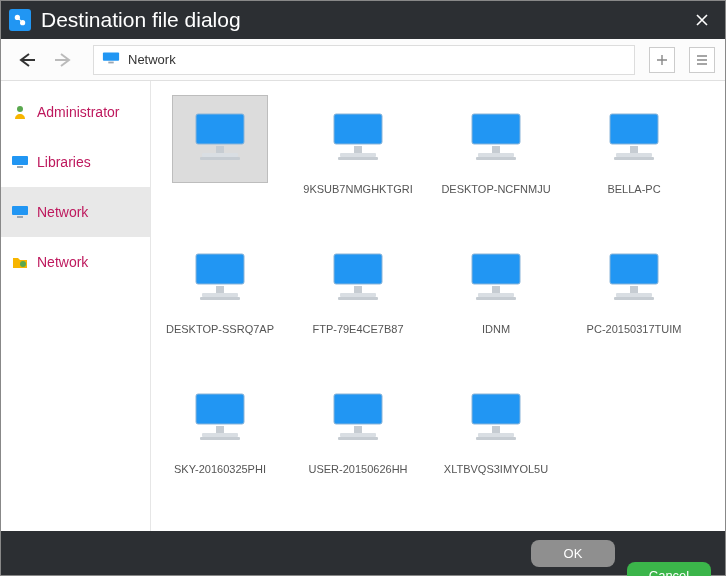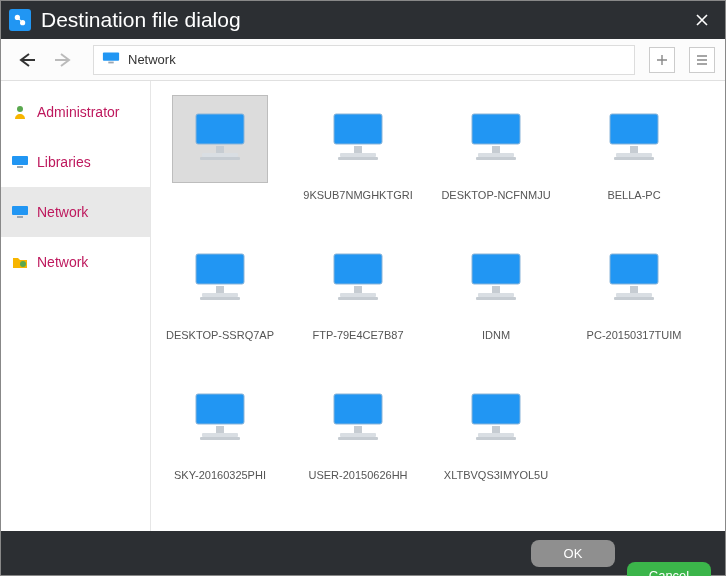--- a/index.html
+++ b/index.html
@@ -34,21 +34,21 @@
 .side-item { height: 50px; display: flex; align-items: center; gap: 8px; padding: 0 10px; font-size: 14px; color: #be185d; cursor: pointer; }
 .side-item.selected { background: #e8e8e8; }
 .side-item .side-icon { width: 18px; height: 18px; display:flex; align-items:center; justify-content:center; }
 
 
 .content { flex: 1; overflow: auto; padding: 8px 0 4px 0; }
 .grid { display: grid; grid-template-columns: repeat(4, 138px); justify-content: start; }
 .item { width: 138px; height: 140px; display: flex; flex-direction: column; align-items: center; justify-content: flex-start; padding-top: 6px; cursor: pointer; }
 .item .thumb { width: 96px; height: 88px; display:flex; align-items:center; justify-content:center; border:1px solid transparent; }
 .item.selected .thumb { background: #dcdcdc; border:1px solid #bdbdbd; }
-.item .label { font-size: 11px; color: #555; text-align: center; margin-top: 6px; width: 128px; white-space: nowrap; overflow: hidden; text-overflow: ellipsis; }
+.item .label { font-size: 11px; color: #555; text-align: center; width: 128px; white-space: nowrap; overflow: hidden; text-overflow: ellipsis; }
 .item.selected .label { color: #fff; background: transparent; }
 .item.selected .label { color: #f6f6f6; }
 .item.selected .label { color: #f5f5f5; }
 .item.selected .label { color: #fafafa; }
 .item.selected .label { color: #fff; }
 .item.selected .label { color: #ffffff; }
 
 .item.selected .label { color: #ffffff; }
 
 

